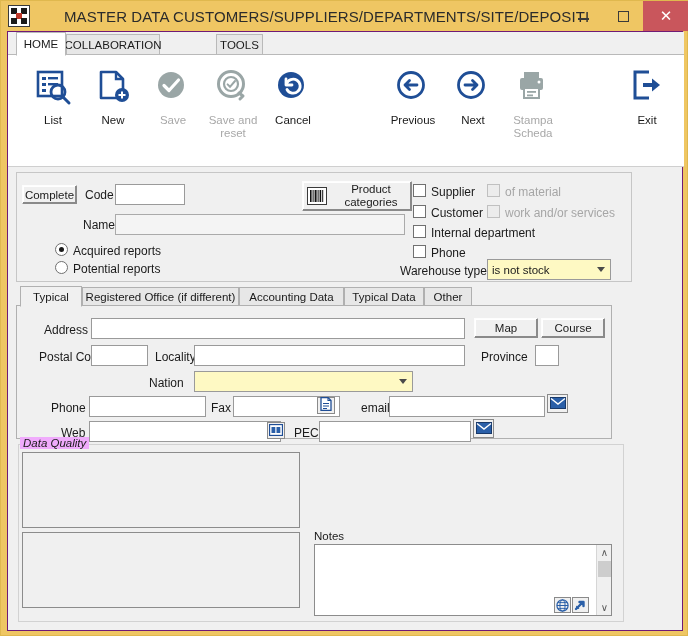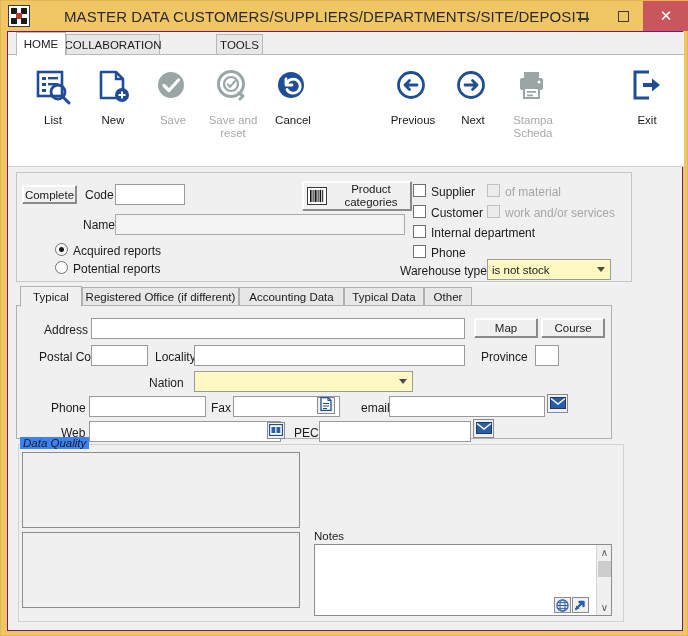--- a/index.html
+++ b/index.html
@@ -229,21 +229,21 @@
   }
 
   
   #dq-group {
     position: absolute; left: 10px; top: 412px;
     width: 606px; height: 178px;
     border: 1px solid #d2d2d2;
   }
   #dq-legend {
     position: absolute; left: 12px; top: 405px;
-    background: #3b82f6;
+    background: #f0abfc;
     font-size: 11.5px; font-style: italic;
     color: #1a1a1a; padding: 0 3px;
   }
   .dqbox {
     position: absolute;
     background: #f0f0f0;
     border: 1px solid #8c8c8c;
   }
 
   

